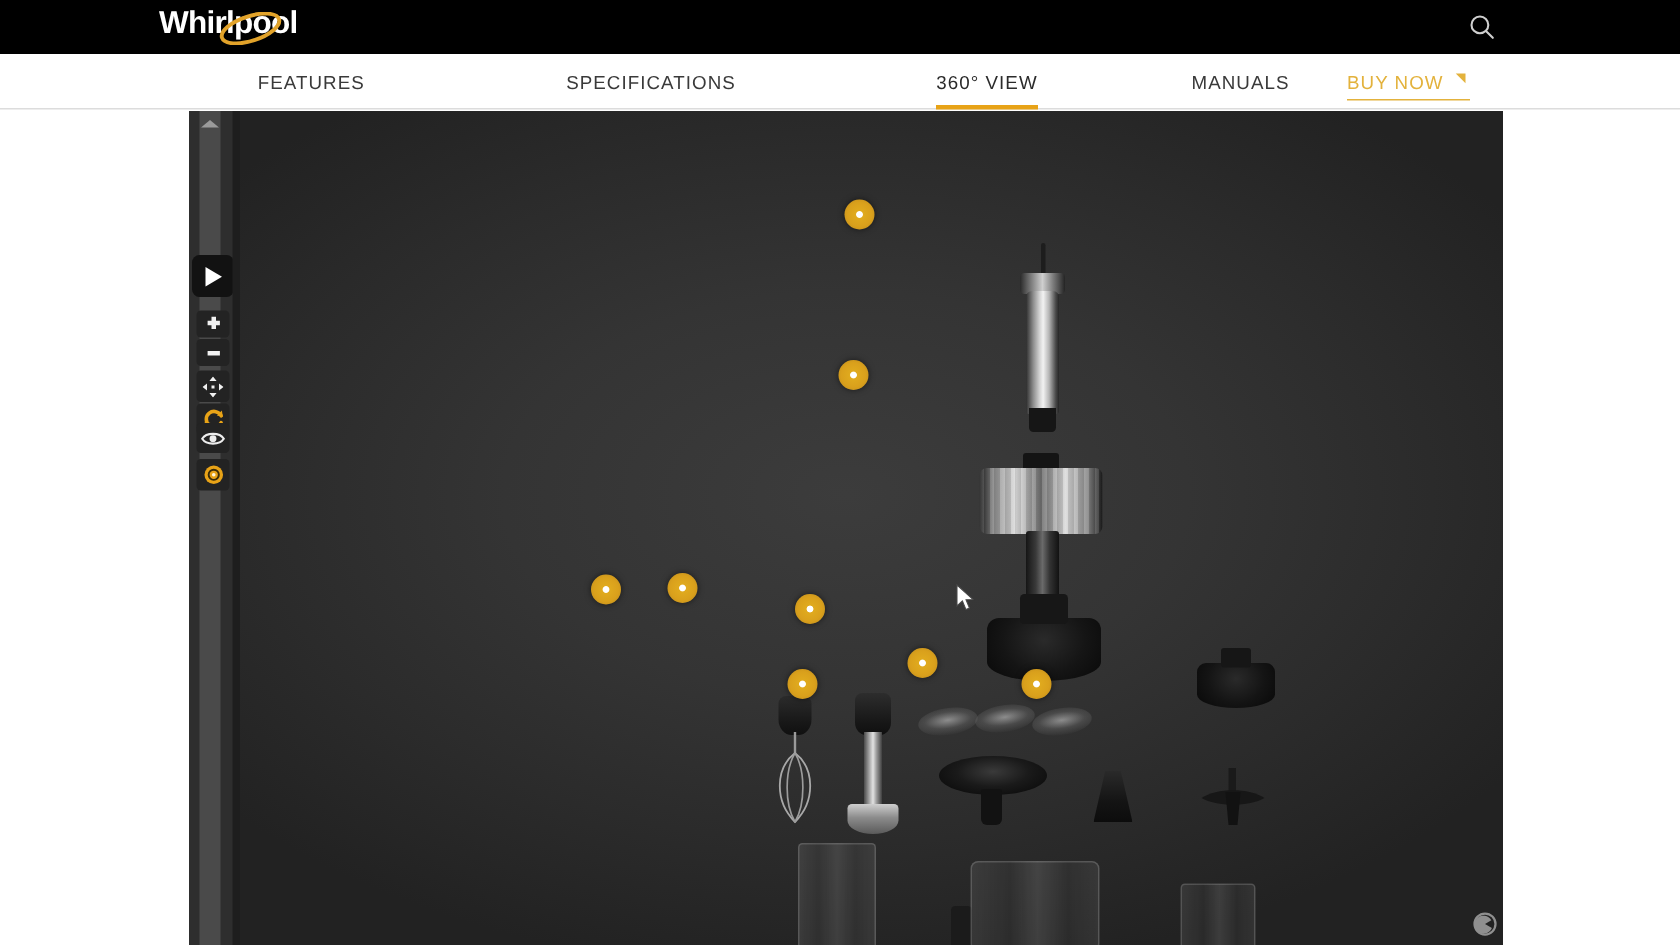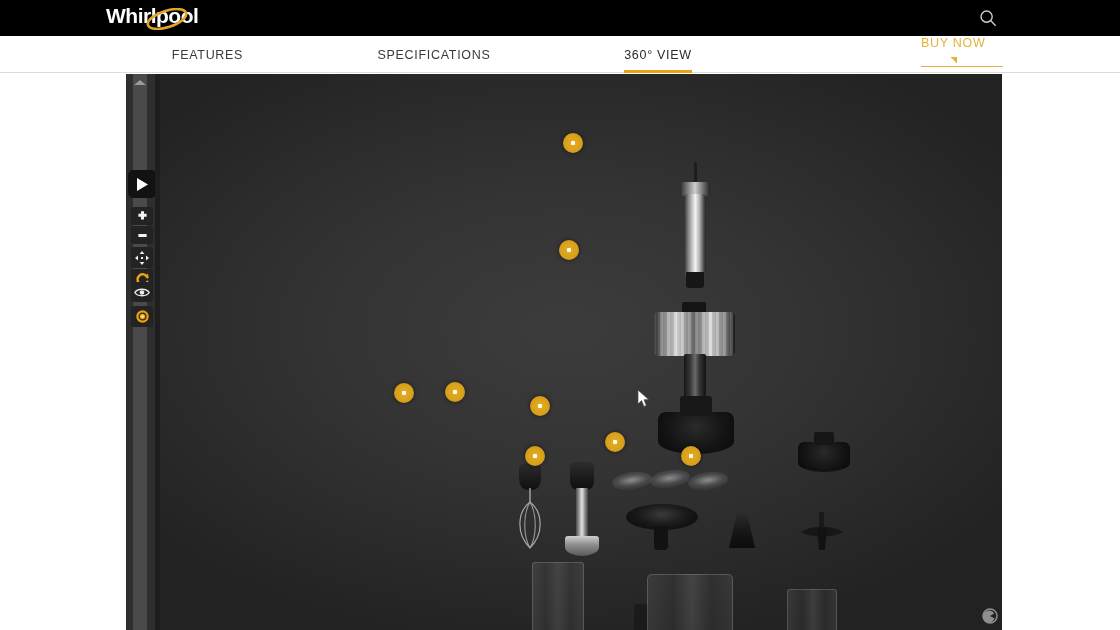--- a/index.html
+++ b/index.html
@@ -440,22 +440,25 @@
   <div class="tab" style="left:150px; width:115px;">
     <span>FEATURES</span>
   </div>
   <div class="tab" style="left:365px; width:138px;">
     <span>SPECIFICATIONS</span>
   </div>
   <div class="tab active" style="left:602px; width:112px;">
     <span>360° VIEW</span>
     <span class="uline"></span>
   </div>
-
-  <div class="tab-buy" style="left:921px;flex-direction:column;">
+  <div class="tab" style="left:772px; width:110px;">
+    <span>MANUALS</span>
+  </div>
+
+  <div class="tab-buy" style="left:898px;">
     <span>BUY NOW</span>
     <svg class="buy-caret" viewBox="0 0 10 10">
       <path d="M9 1 L9 7.5 L2.5 1 Z" fill="#e3b23c"></path>
     </svg>
     <span class="uline-buy"></span>
   </div>
 </div>
 
 <div class="viewer-outer">
 

